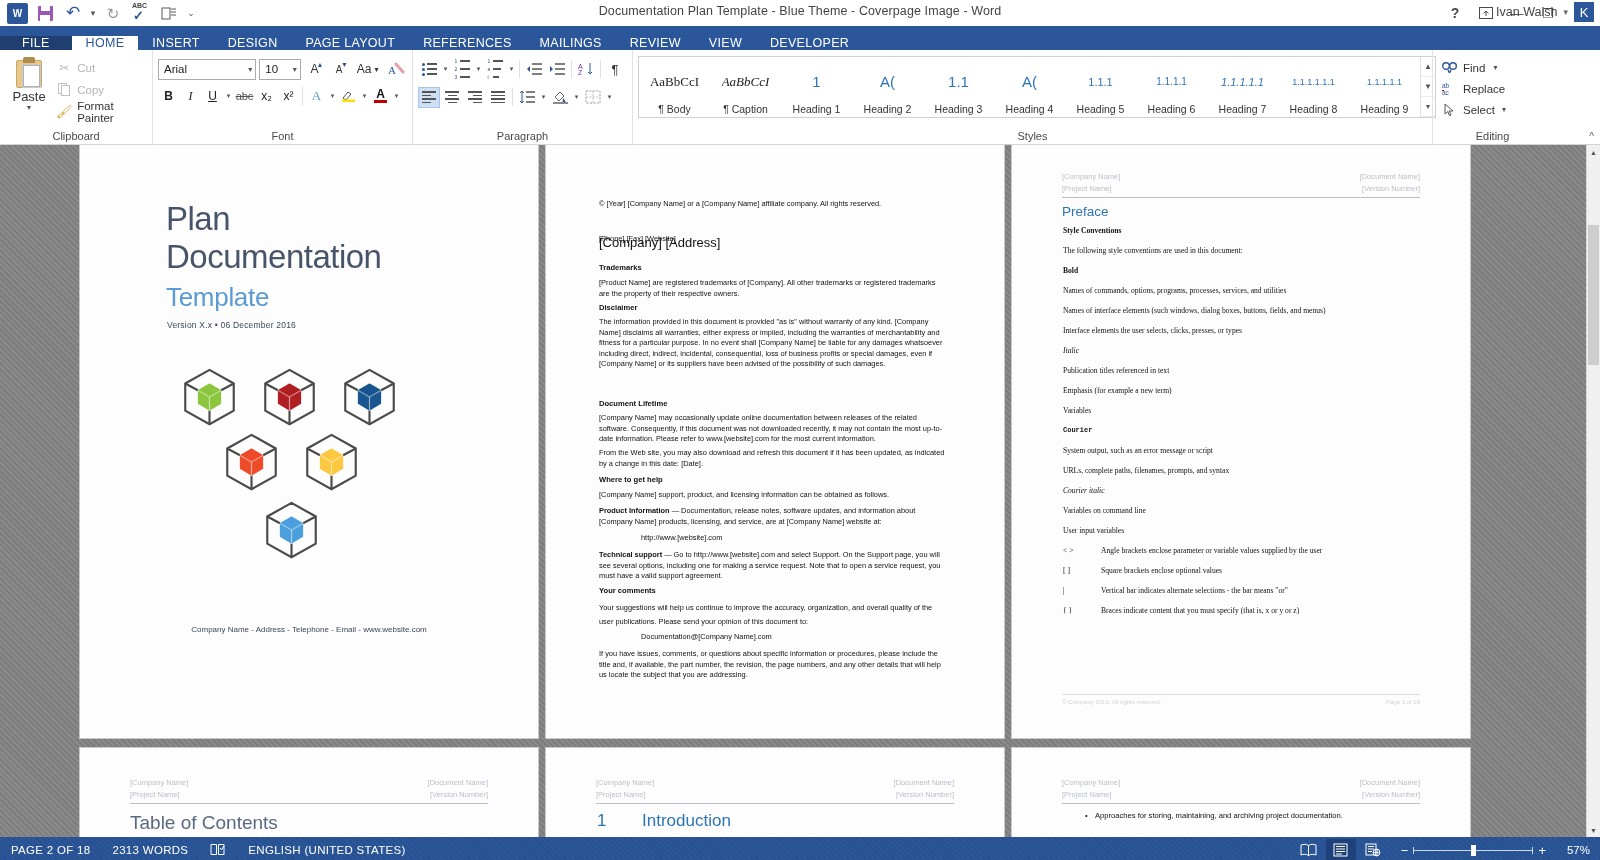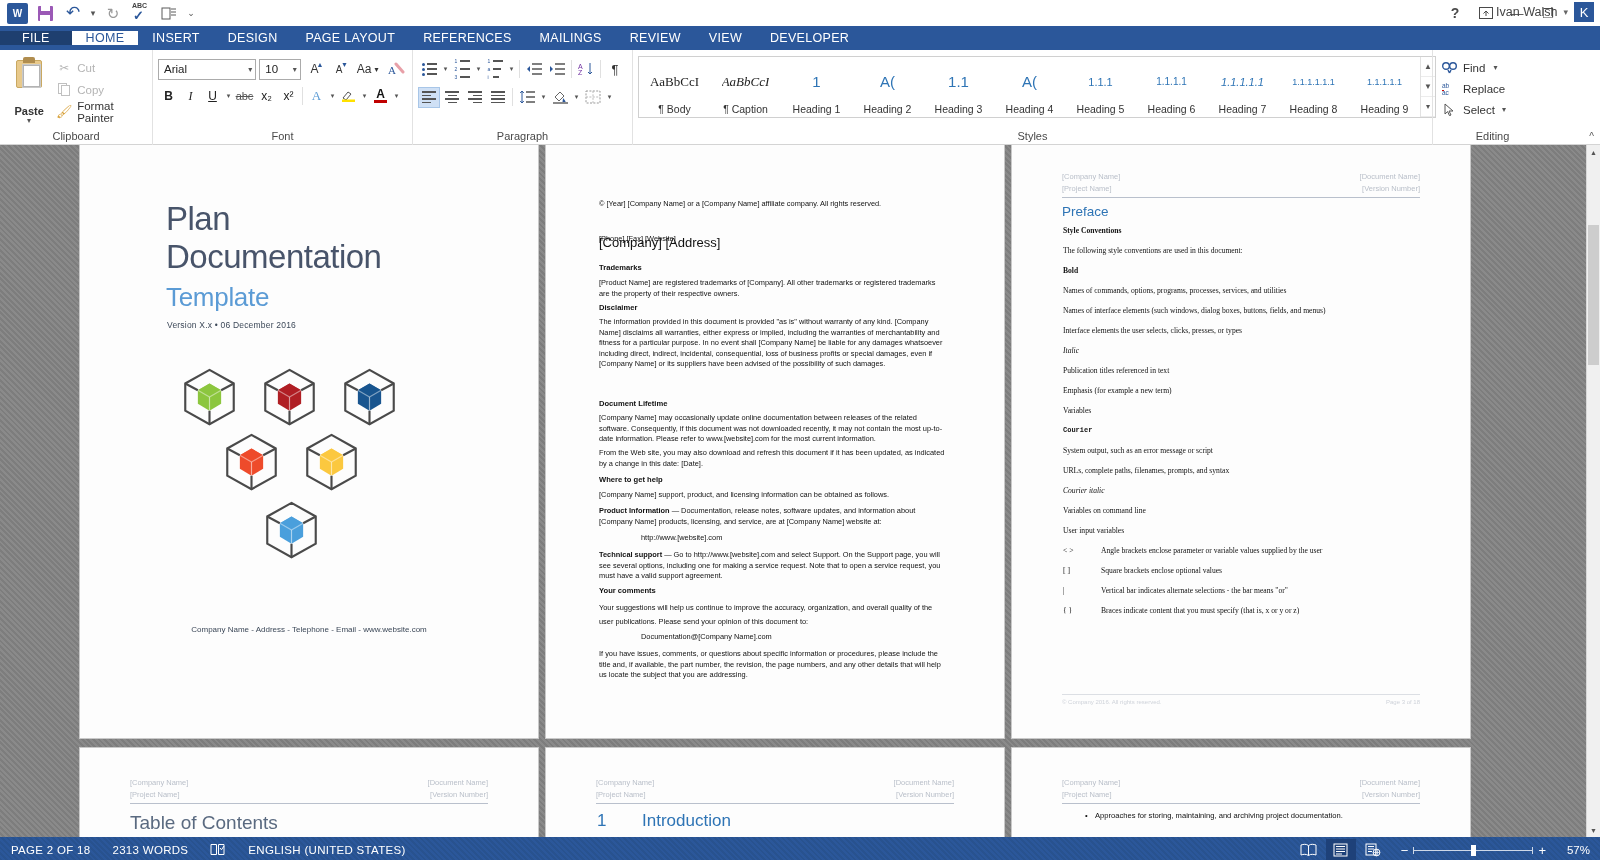--- a/index.html
+++ b/index.html
@@ -30,21 +30,21 @@
   .win-title{
     position:absolute; left:0; right:0; top:4px; text-align:center;
     font-size:12.5px; color:#444; letter-spacing:0.1px;
   }
   .win-btns{ position:absolute; right:6px; top:2px; display:flex; align-items:center; gap:1px;}
   .win-btns .wb{ width:30px;height:22px; display:flex;align-items:center;justify-content:center; color:#4a4a4a; font-size:13px;}
   .win-btns .wb.q{ font-weight:bold; font-size:14px;}
 
   
   .tabs{ height:24px; background:#2b579a; position:relative; }
-  .tabstrip{ display:flex; height:24px; align-items:center; }
+  .tabstrip{ display:flex; height:24px; align-items:flex-end; }
   .tab{
     padding:0 14px; display:flex; align-items:center; justify-content:center;
     font-size:12.5px; color:#ffffff; letter-spacing:0.3px; cursor:default;
   }
   .tab.file{ background:#1e3f6f; font-size:12.5px; padding:0 22px; }
   .tab.active{ background:#ffffff; color:#2b579a; }
   .acct{ position:absolute; right:6px; top:-24px; display:flex; align-items:center; gap:6px; }
   .acct .name{ font-size:12.5px; color:#444; }
   .acct .carat{ font-size:9px;color:#666;}
   .acct .avatar{ width:20px;height:20px;background:#2b579a;color:#fff;display:flex;align-items:center;justify-content:center;font-size:13px;}
@@ -55,21 +55,21 @@
   .grp + .grp{ border-left:1px solid #e2e2e2;}
   .grp .body{ flex:1; display:flex; }
   .grp .lbl{ height:17px; font-size:11px; color:#4a4a4a; text-align:center; line-height:17px; position:relative;}
 
   
   .paste{ width:54px; display:flex; flex-direction:column; align-items:center; justify-content:flex-start; padding-top:3px;}
   .clipico{ width:30px;height:32px;position:relative;}
   .clipico .board{position:absolute;left:2px;top:3px;width:26px;height:28px;background:#e8c98b;border:1px solid #c9a861;border-radius:2px;}
   .clipico .clip{position:absolute;left:9px;top:0px;width:12px;height:6px;background:#b08d4f;border-radius:2px 2px 0 0;}
   .clipico .page{position:absolute;left:9px;top:8px;width:17px;height:22px;background:#fff;border:1px solid #b3b3b3;}
-  .paste .ptxt{ font-size:11px;color:#333;margin-top:16px;font-weight:bold;}
+  .paste .ptxt{ font-size:13px;color:#333;margin-top:0px;}
   .paste .pcar{ font-size:8px;color:#555;line-height:7px;}
   .clipitems{ display:flex; flex-direction:column; padding-top:3px; gap:1px;}
   .cmd{ display:flex; align-items:center; gap:5px; height:21px; padding:0 5px 0 3px; font-size:11.5px; color:#333;}
   .cmd.dis{ color:#b4b4b4;}
   .cmdico{ width:16px;height:16px;display:flex;align-items:center;justify-content:center;font-size:12px;}
   .scissor{color:#b4b4b4;}
   .brush{color:#d8a13a;font-size:13px;}
 
   
   .fontrow{ display:flex; align-items:center; gap:3px; height:24px;}
@@ -193,20 +193,21 @@
     <div class="btn">
       <svg width="16" height="15" viewBox="0 0 16 15">
           <rect x="1" y="2" width="8" height="11" fill="#fff" stroke="#5a5a5a"></rect>
           <path d="M10 3h5M10 6h5M10 9h5" stroke="#5a5a5a" stroke-width="1"></path>
         </svg>
     </div>
     <div class="btn" style="width:14px">
         <span class="tchevron">⌄</span>
       </div>
   </div>
+  <div class="win-title">Documentation Plan Template - Blue Theme - Coverpage Image - Word</div>
   <div class="win-btns">
     <div class="wb q">?</div>
     <div class="wb">
       <svg width="14" height="12" viewBox="0 0 14 12">
           <rect x="0.5" y="0.5" width="13" height="11" fill="none" stroke="#4a4a4a"></rect>
           <path d="M7 9V4M4.5 6.5L7 4l2.5 2.5" stroke="#4a4a4a" fill="none"></path>
         </svg>
     </div>
     <div class="wb">—</div>
     <div class="wb">❐</div>

